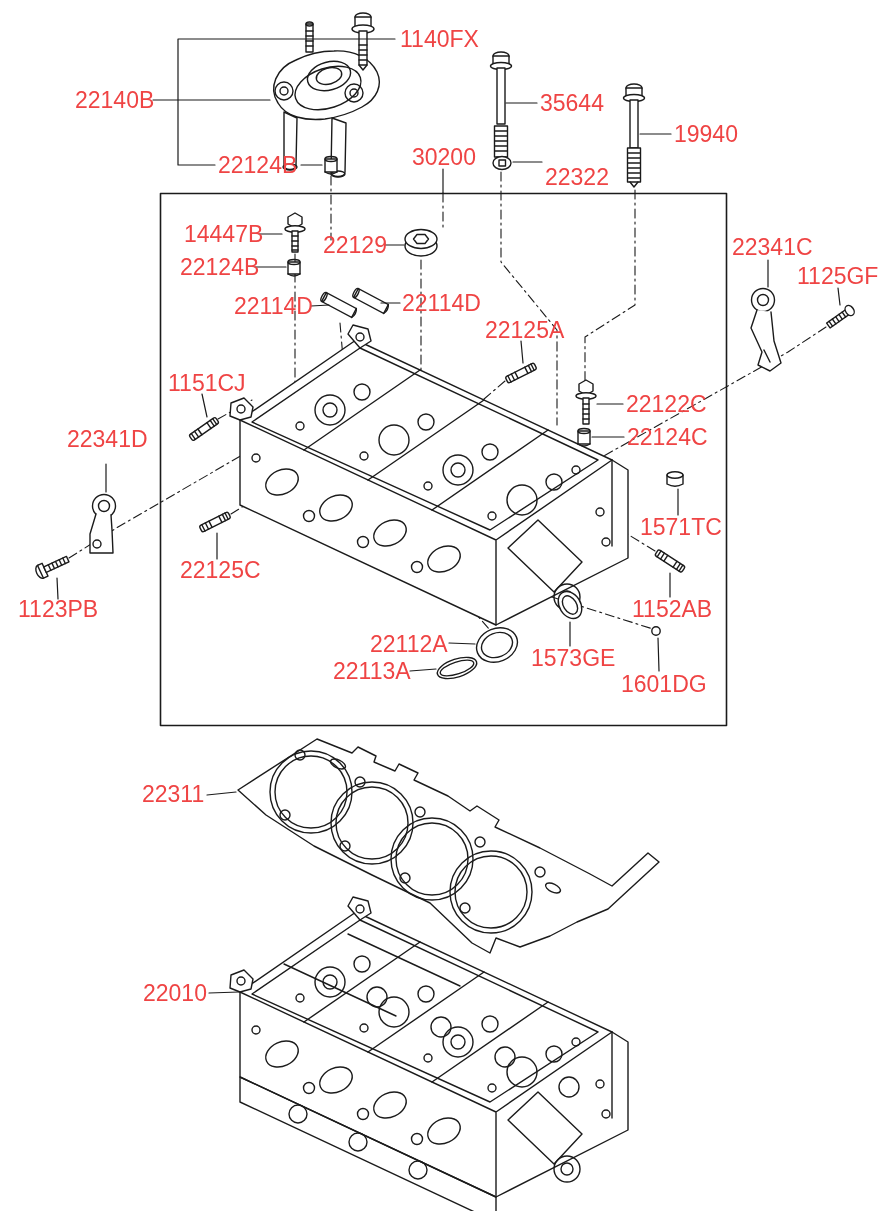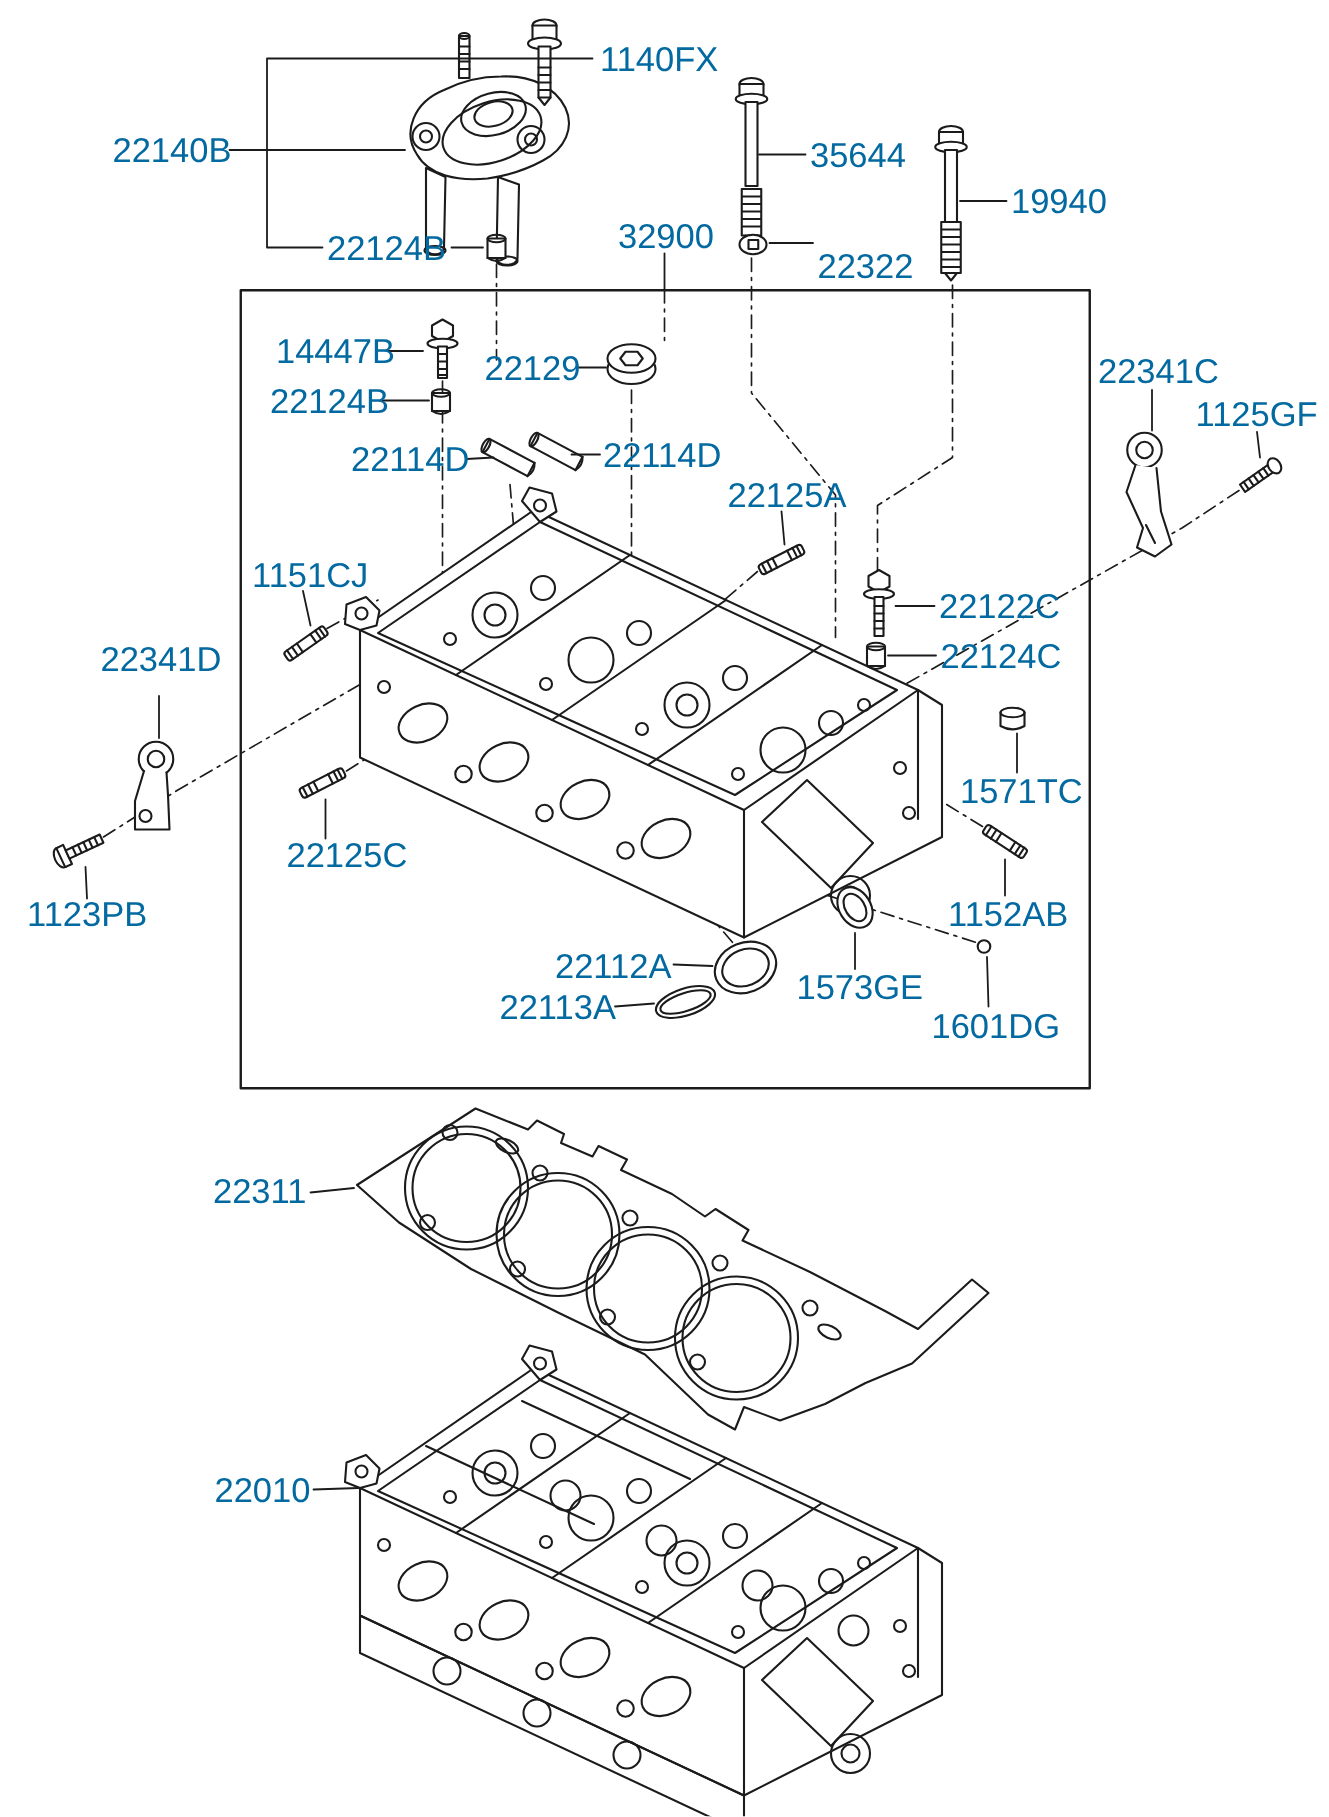--- a/index.html
+++ b/index.html
@@ -1,19 +1,19 @@
 <!DOCTYPE html>
 <html><head>
 <meta charset="utf-8">
 <style>
   html,body{margin:0;padding:0;background:#ffffff;}
   #stage{position:relative;width:886px;height:1211px;background:#ffffff;overflow:hidden;
          font-family:"Liberation Sans",sans-serif;}
   #art{position:absolute;left:0;top:0;}
-  .lbl{position:absolute;font-size:23px;line-height:1;color:#0369a1;white-space:nowrap;
+  .lbl{position:absolute;font-size:23px;line-height:1;color:#ef4444;white-space:nowrap;
        letter-spacing:0px;}
 </style>
 </head>
 <body>
 
 <div id="stage">
 
 <svg id="art" width="886" height="1211" viewBox="0 0 886 1211" fill="none" stroke="#1b1b1b" stroke-width="1.4" stroke-linejoin="round" stroke-linecap="round">
 
   <rect x="160.5" y="193.5" width="566" height="532" stroke-width="1.6"></rect>
@@ -318,35 +318,35 @@
     <path d="M209,993 L239,992"></path>
   </g>
 </svg>
 
   <div class="lbl" style="left:400px;top:28px">1140FX</div>
   <div class="lbl" style="left:75px;top:89px">22140B</div>
   <div class="lbl" style="left:218px;top:154px">22124B</div>
   <div class="lbl" style="left:540px;top:92px">35644</div>
   <div class="lbl" style="left:545px;top:166px">22322</div>
   <div class="lbl" style="left:674px;top:123px">19940</div>
-  <div class="lbl" style="left:412px;top:146px">32900</div>
+  <div class="lbl" style="left:412px;top:146px">30200</div>
   <div class="lbl" style="left:184px;top:223px">14447B</div>
   <div class="lbl" style="left:180px;top:256px">22124B</div>
   <div class="lbl" style="left:323px;top:234px">22129</div>
   <div class="lbl" style="left:732px;top:236px">22341C</div>
   <div class="lbl" style="left:797px;top:265px">1125GF</div>
   <div class="lbl" style="left:234px;top:295px">22114D</div>
   <div class="lbl" style="left:402px;top:292px">22114D</div>
   <div class="lbl" style="left:485px;top:319px">22125A</div>
   <div class="lbl" style="left:168px;top:372px">1151CJ</div>
   <div class="lbl" style="left:626px;top:393px">22122C</div>
   <div class="lbl" style="left:627px;top:426px">22124C</div>
   <div class="lbl" style="left:67px;top:428px">22341D</div>
   <div class="lbl" style="left:640px;top:516px">1571TC</div>
-  <div class="lbl" style="left:191px;top:559px">22125C</div>
+  <div class="lbl" style="left:180px;top:559px">22125C</div>
   <div class="lbl" style="left:18px;top:598px">1123PB</div>
   <div class="lbl" style="left:632px;top:598px">1152AB</div>
   <div class="lbl" style="left:370px;top:633px">22112A</div>
   <div class="lbl" style="left:531px;top:647px">1573GE</div>
   <div class="lbl" style="left:333px;top:660px">22113A</div>
   <div class="lbl" style="left:621px;top:673px">1601DG</div>
   <div class="lbl" style="left:142px;top:783px">22311</div>
   <div class="lbl" style="left:143px;top:982px">22010</div>
 </div>
 

